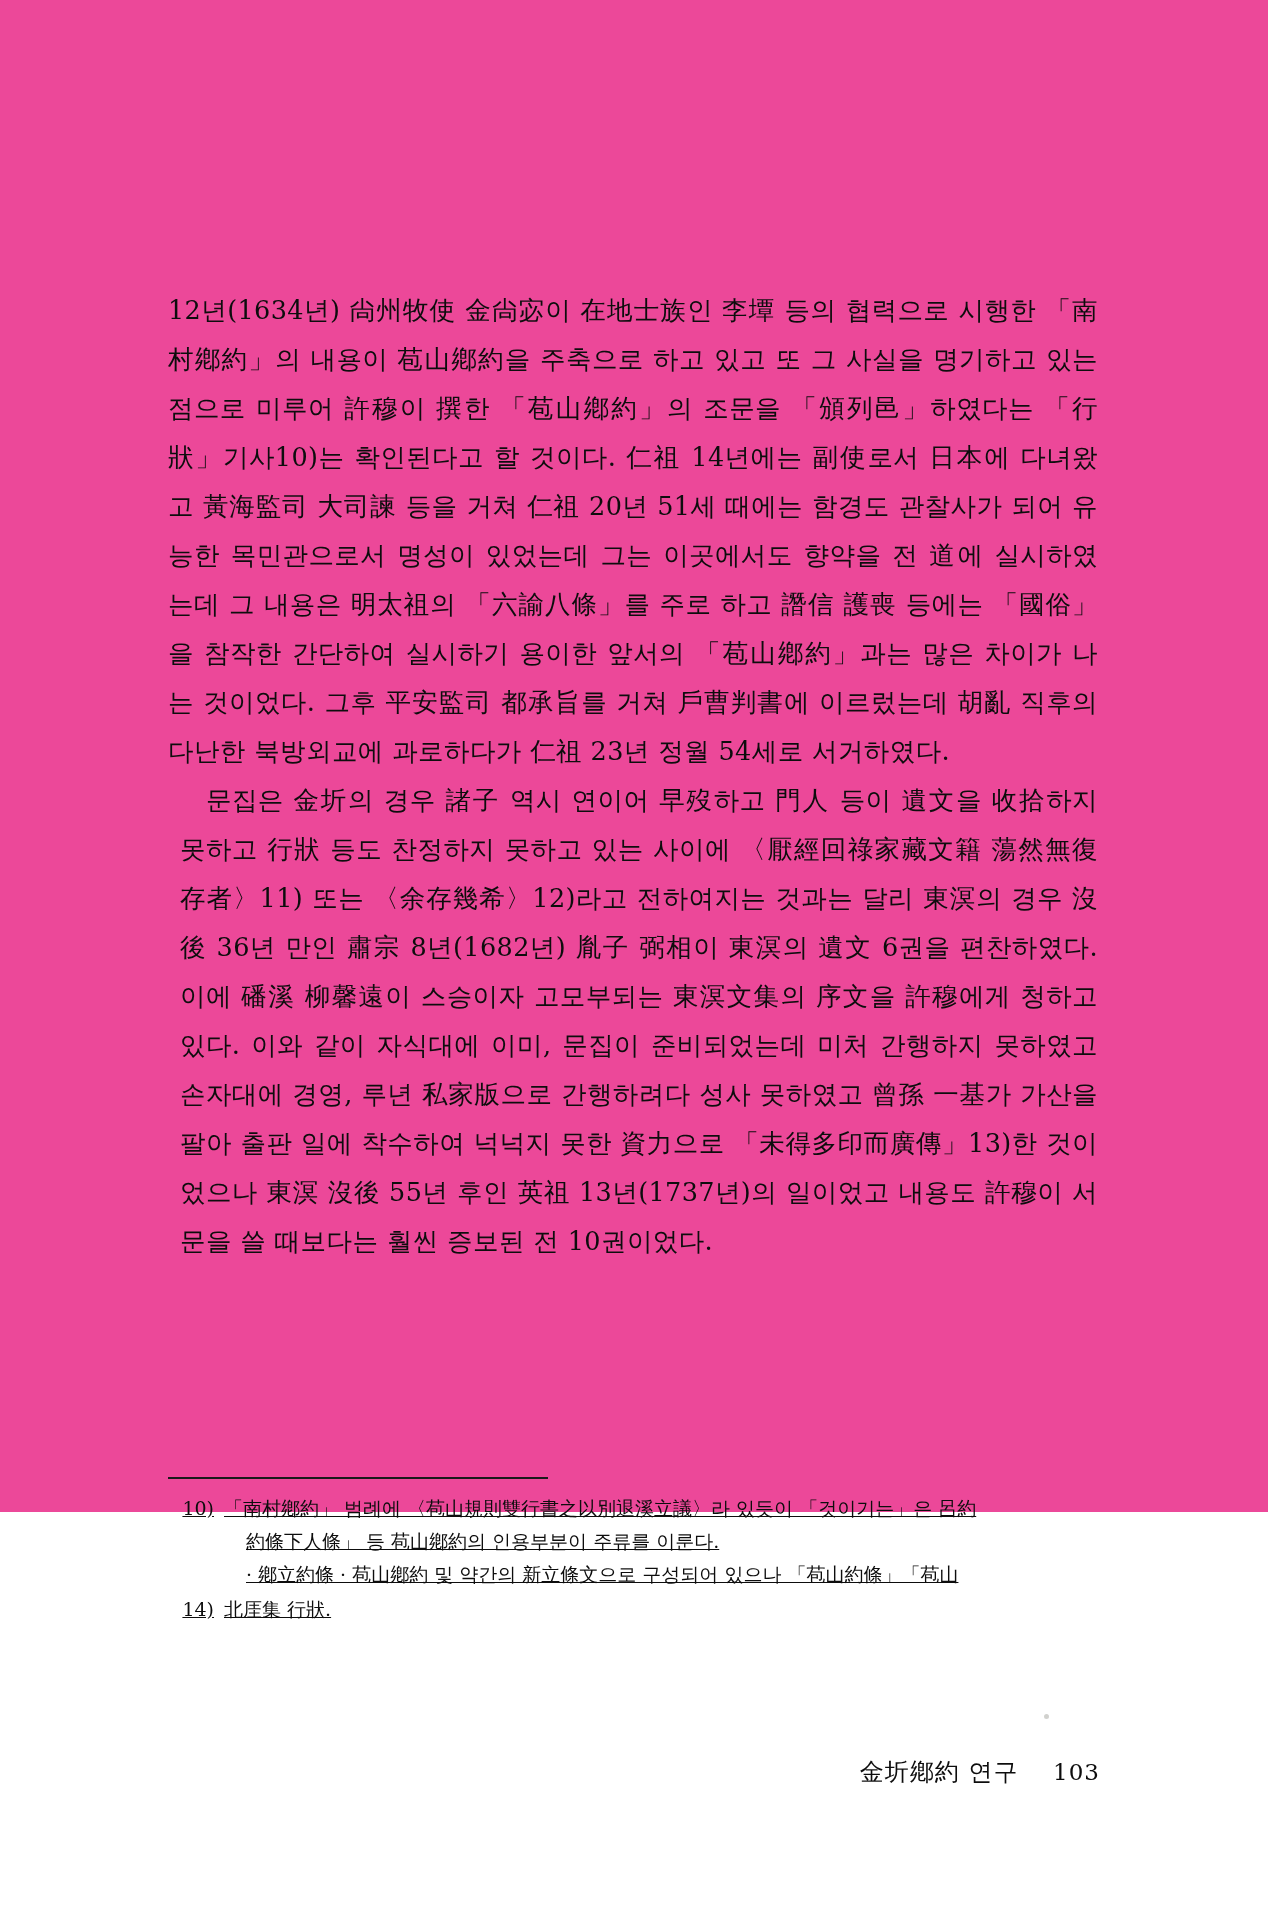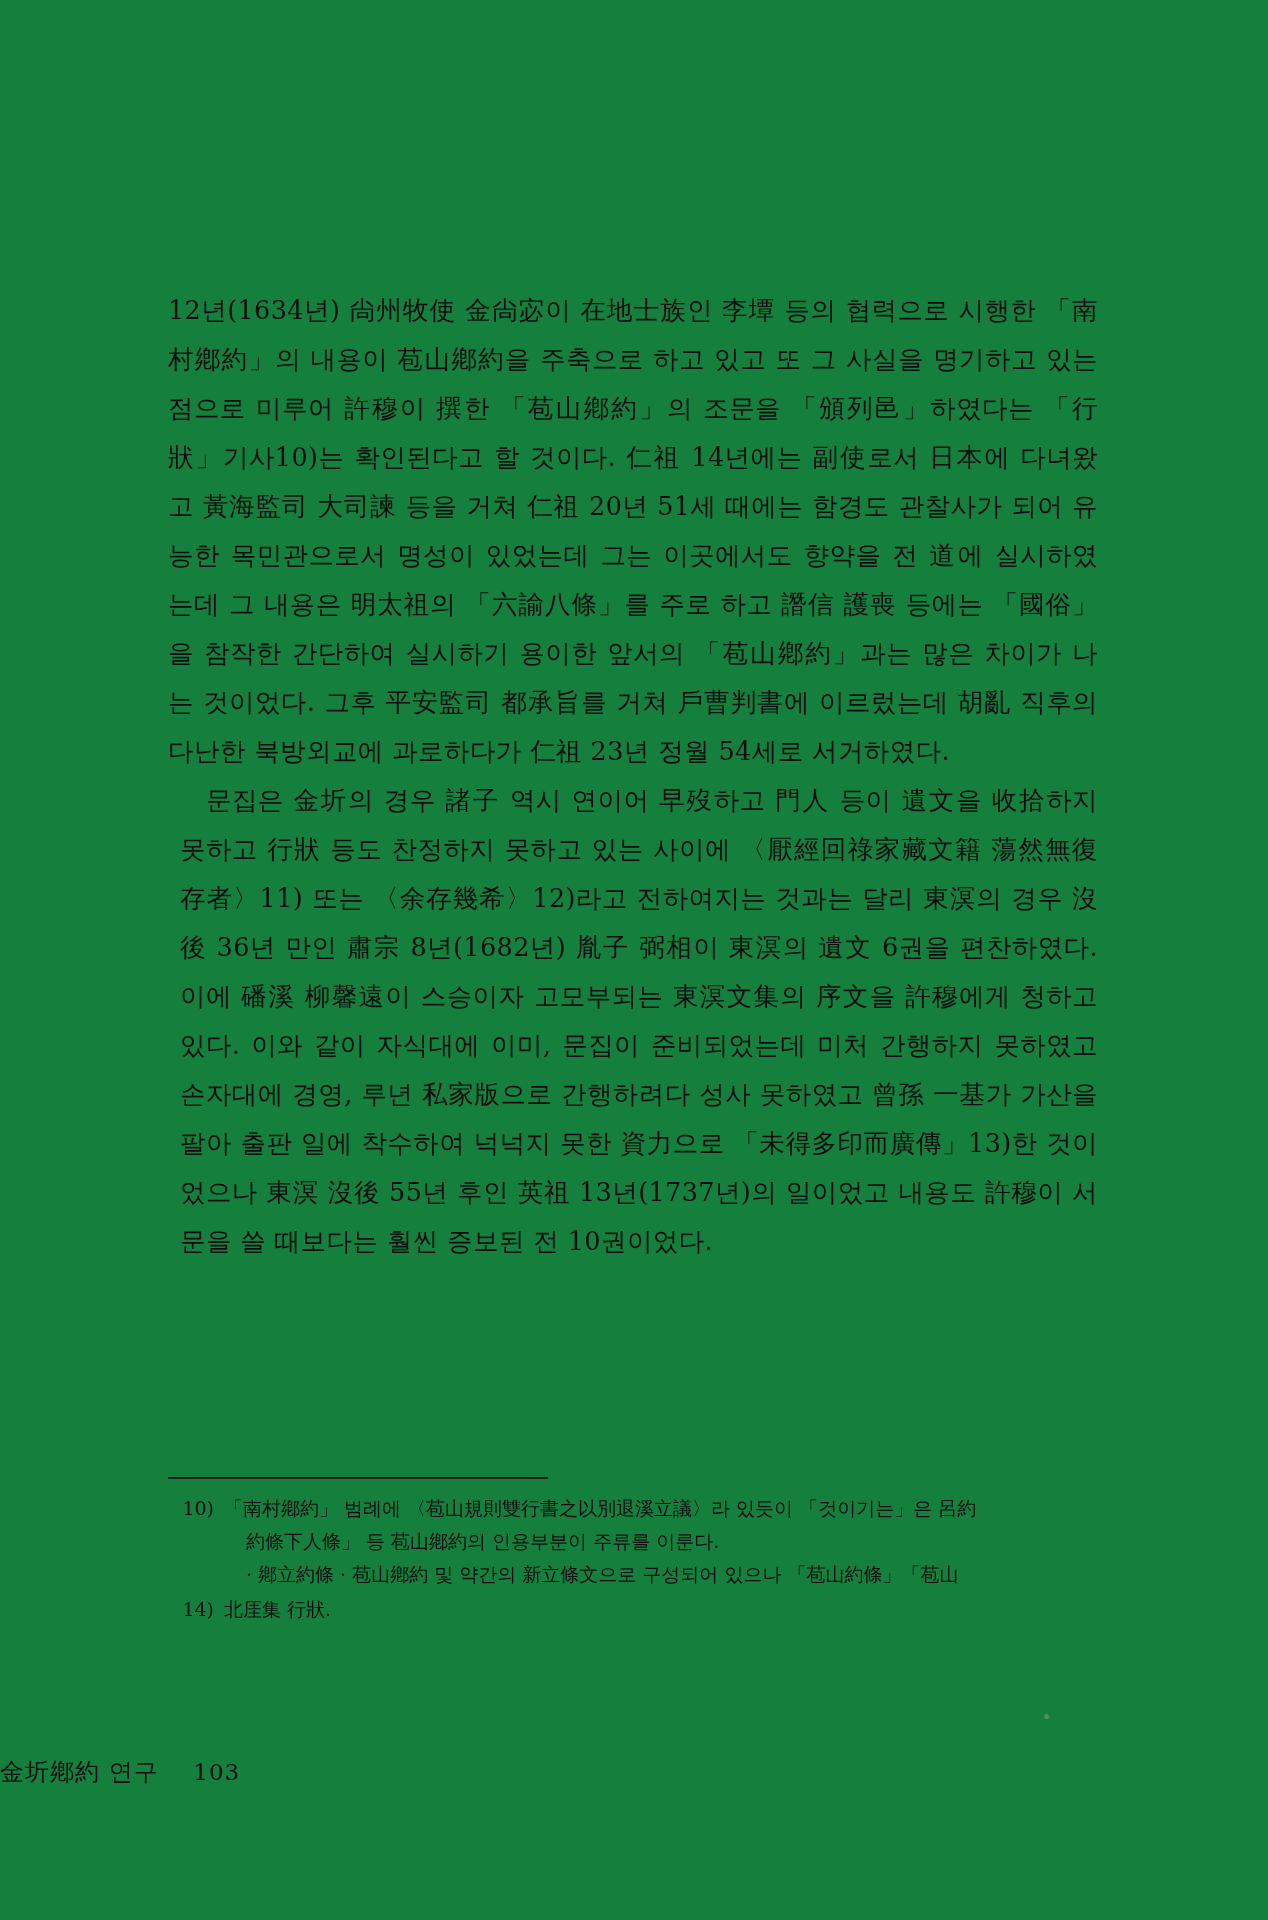--- a/index.html
+++ b/index.html
@@ -12,22 +12,22 @@
     height: 1920px;
     position: relative;
     font-family: "DejaVu Serif", "Liberation Serif", serif;
     color: #0d0d0d;
     overflow: hidden;
   }
   .page {
     position: absolute;
     left: 0; top: 0;
     width: 1268px;
-    height: 1920px;
-    background: #15803d;
+    height: 1512px;
+    background: #ec4899;
   }
   .content {
     position: absolute;
     left: 168px;
     top: 286px;
     width: 930px;
   }
   .para {
     font-size: 25.5px;
     line-height: 49px;
@@ -56,20 +56,21 @@
     position: absolute;
     left: 168px;
     top: 1492px;
     width: 930px;
   }
   .note {
     display: flex;
     font-size: 19px;
     line-height: 33px;
     margin-bottom: 2px;
+    text-decoration: underline;
   }
   .note-num {
     width: 56px;
     flex: 0 0 56px;
     text-align: right;
     padding-right: 10px;
     box-sizing: border-box;
   }
   .note-body {
     flex: 1 1 auto;
@@ -78,20 +79,21 @@
   }
   .note-body .cont {
     display: block;
     text-indent: 22px;
   }
   .footer {
     position: absolute;
     left: 0;
     top: 1756px;
     width: 1100px;
+    text-align: right;
     font-size: 24px;
     letter-spacing: 1px;
   }
   .footer .pg {
     margin-left: 26px;
     font-size: 23px;
   }
   .speck {
     position: absolute;
     background: #9a9a92;

